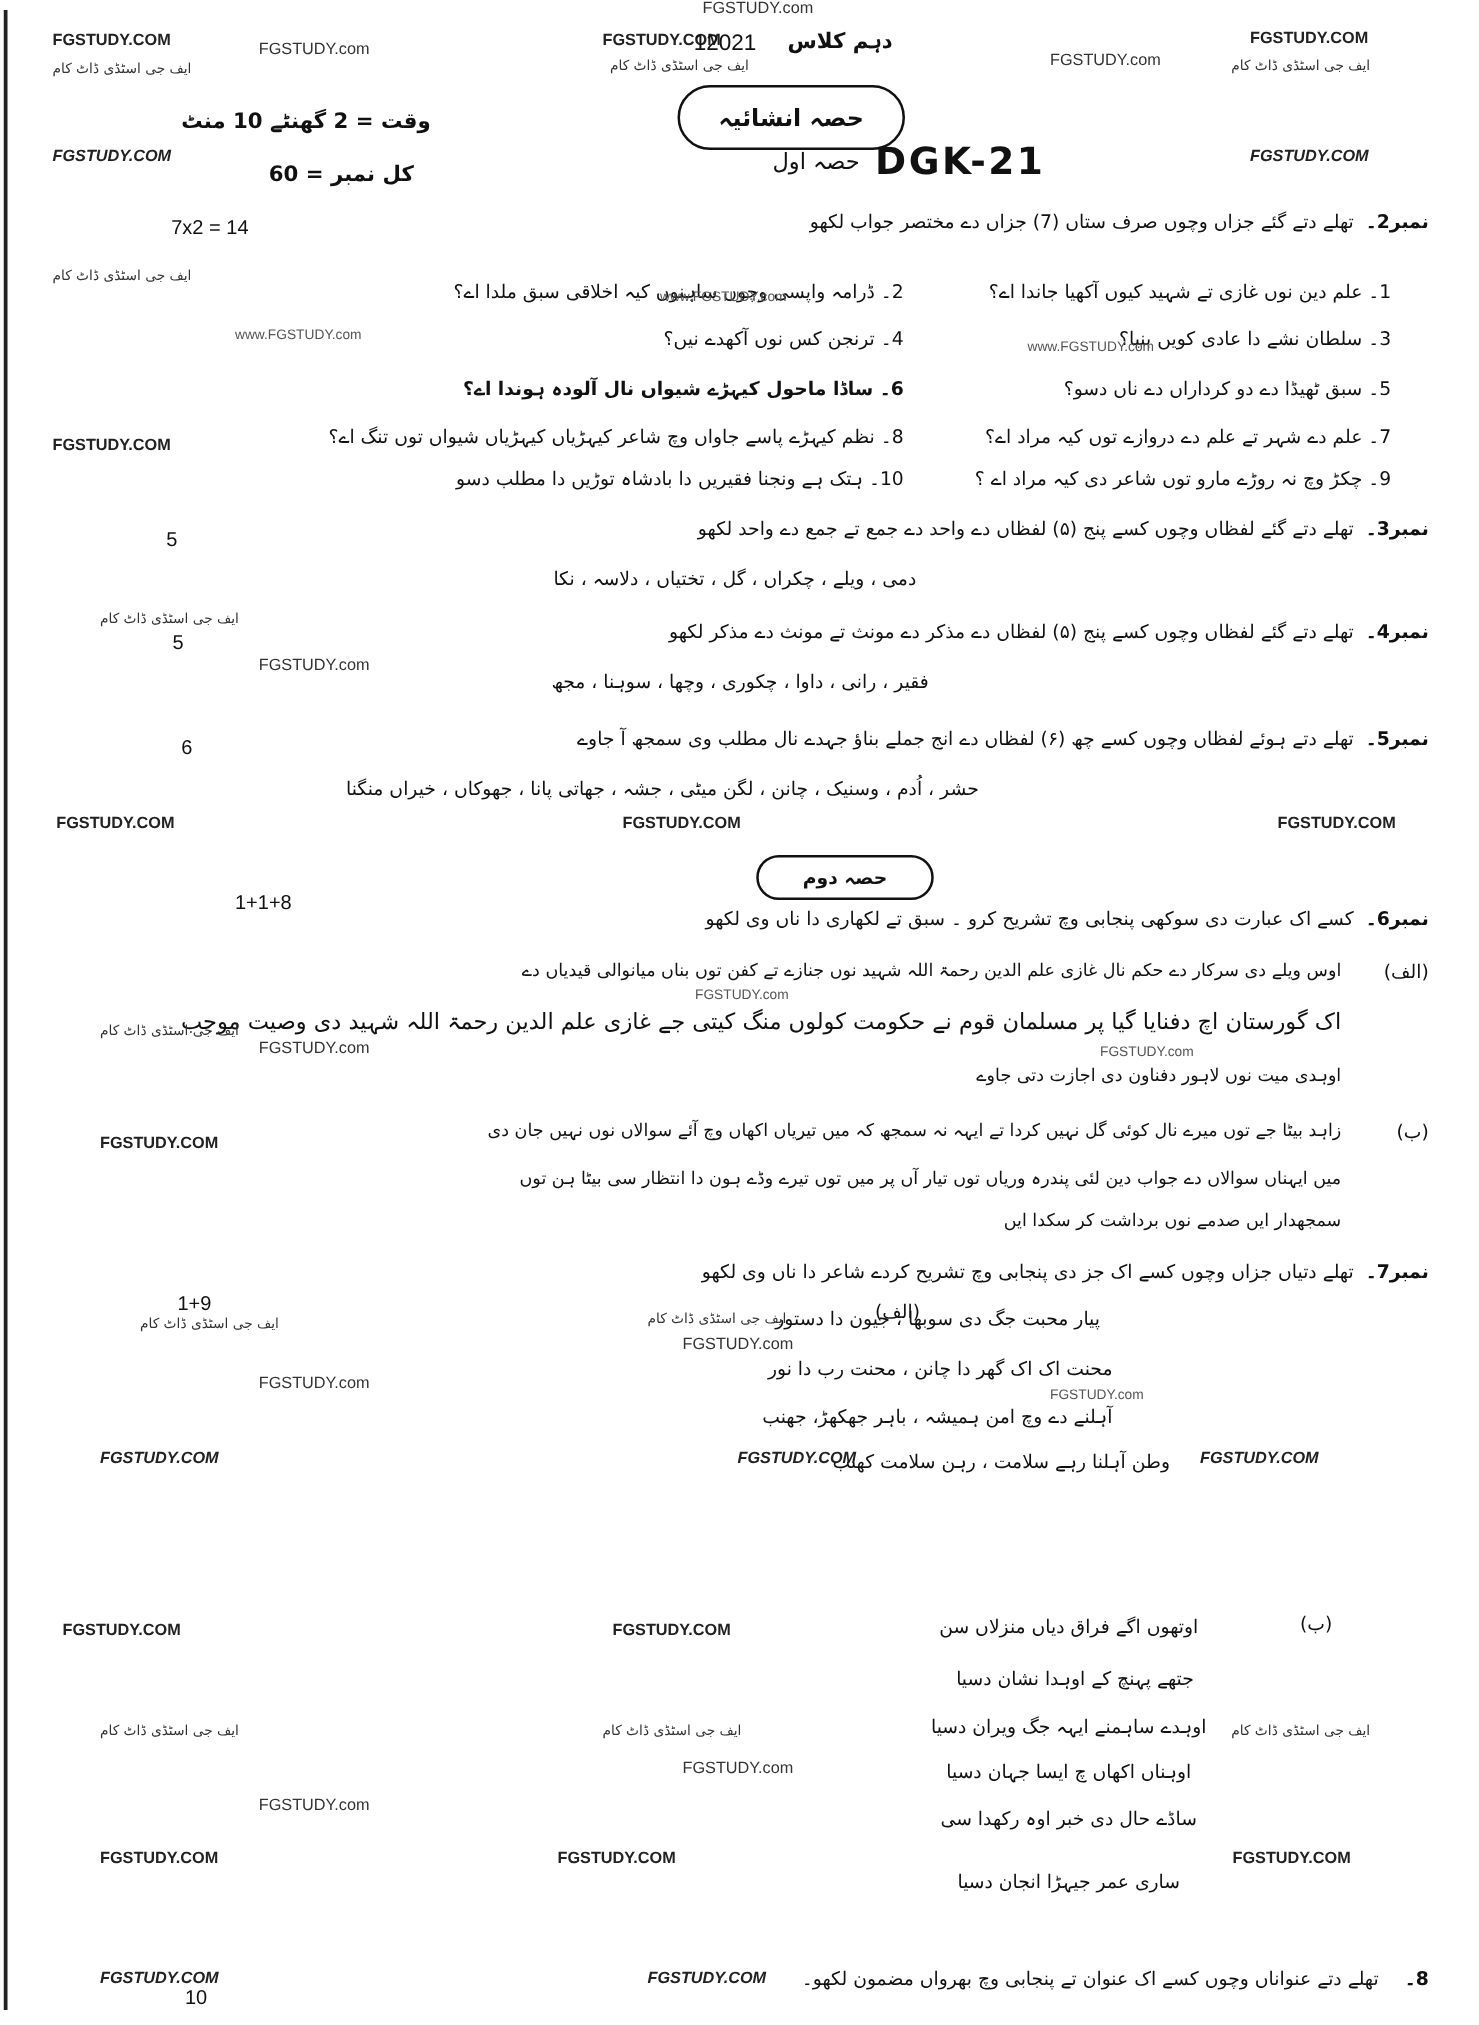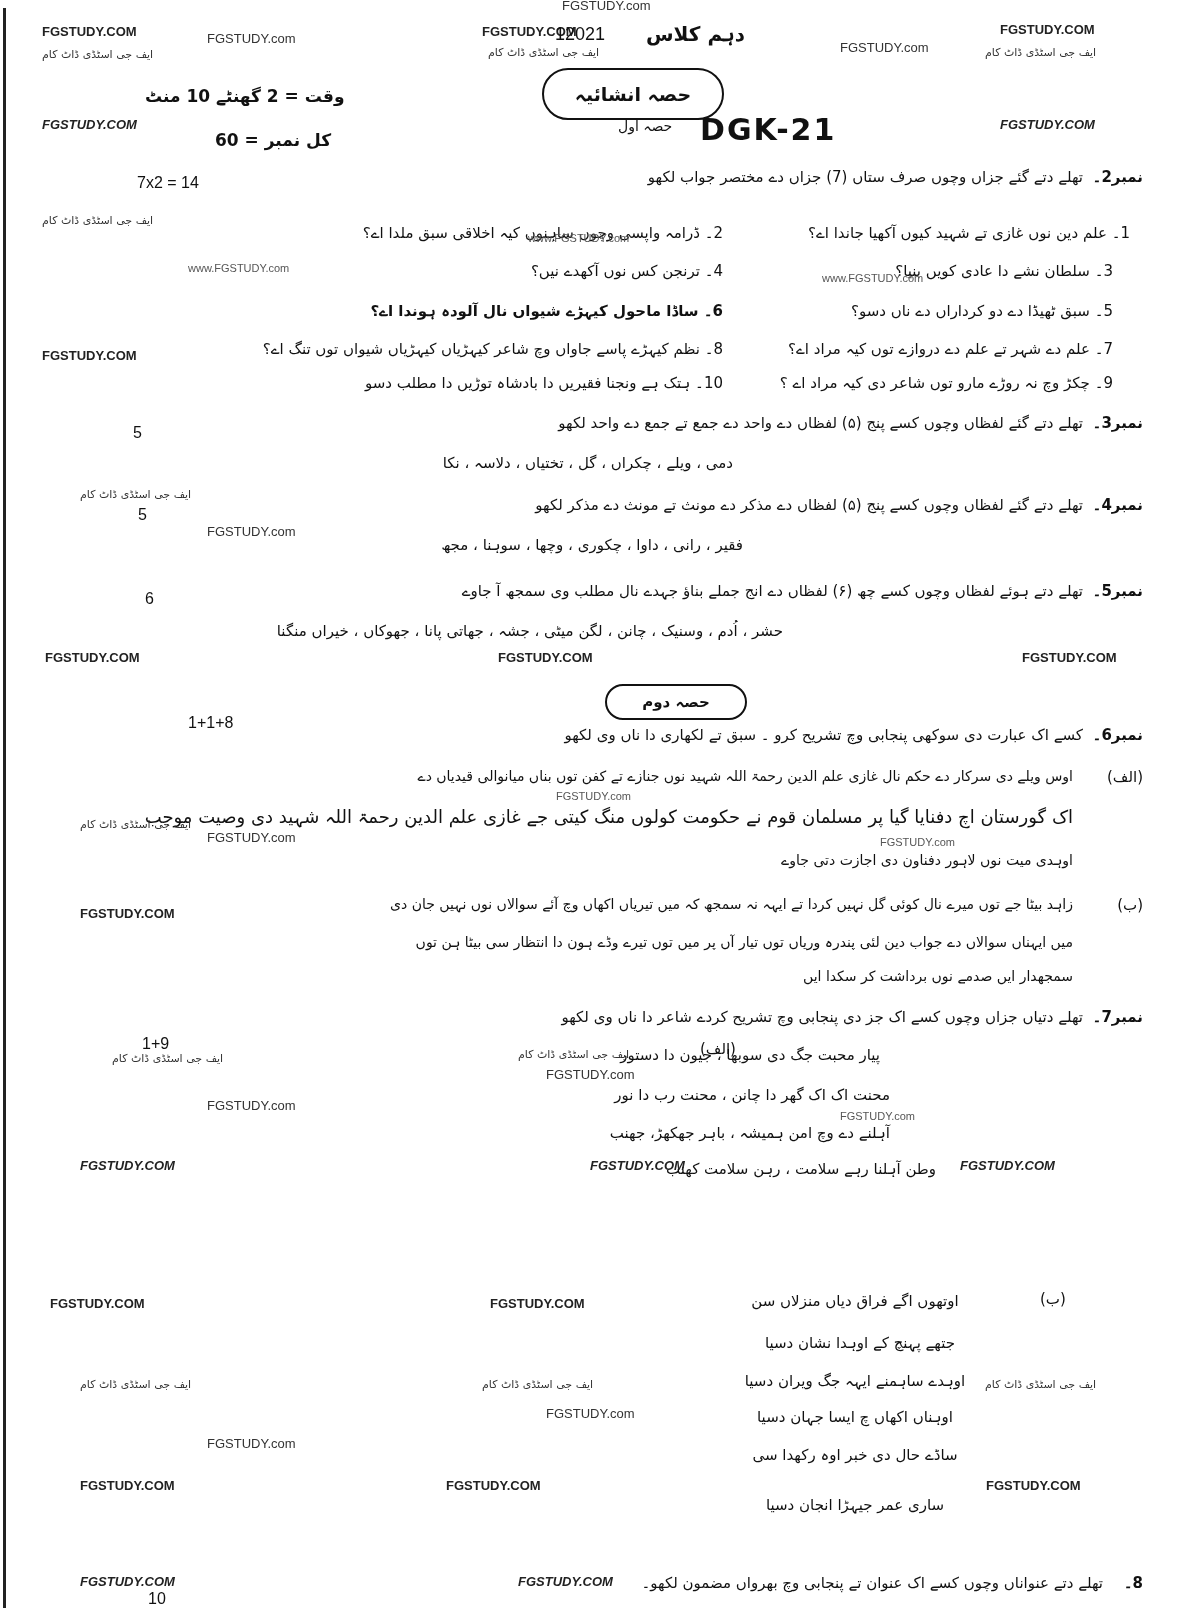--- a/index.html
+++ b/index.html
@@ -32,43 +32,43 @@
 <div class="abs wm-urdu" style="left:42px;top:48px;">ایف جی اسٹڈی ڈاٹ کام</div>
 <div class="abs wm-bold" style="left:482px;top:24px;">FGSTUDY.COM</div>
 <div class="abs wm-urdu" style="left:488px;top:46px;">ایف جی اسٹڈی ڈاٹ کام</div>
 <div class="abs wm-bold" style="left:1000px;top:22px;">FGSTUDY.COM</div>
 <div class="abs wm-plain" style="left:840px;top:40px;">FGSTUDY.com</div>
 <div class="abs wm-urdu" style="left:985px;top:46px;">ایف جی اسٹڈی ڈاٹ کام</div>
 <div class="abs wm-bold-it" style="left:42px;top:117px;">FGSTUDY.COM</div>
 <div class="abs wm-bold-it" style="left:1000px;top:117px;">FGSTUDY.COM</div>
 
 <div class="abs" style="left:555px;top:24px;font-family:'Liberation Sans',sans-serif;font-size:18px;font-weight:normal;">12021</div>
-<div class="abs urdu" style="left:630px;top:22px;font-size:20px;font-weight:bold;margin-left:16px;">دہم کلاس</div>
+<div class="abs urdu" style="left:630px;top:22px;font-size:17px;font-weight:bold;">دہم کلاس</div>
 
 <div class="abs urdu" style="left:145px;top:86px;font-size:17px;font-weight:bold;">وقت = 2 گھنٹے 10 منٹ</div>
 <div class="abs urdu" style="left:215px;top:130px;font-size:17px;font-weight:bold;">کل نمبر = 60</div>
 
 <div class="pill" style="left:542px;top:68px;width:178px;height:48px;font-size:19px;">
   <span>حصہ انشائیہ</span>
 </div>
-<div class="abs urdu" style="left:618px;top:118px;font-size:14px;">حصہ اول</div>
+<div class="abs urdu" style="left:618px;top:118px;font-size:18px;">حصہ اول</div>
 <div class="abs handwrite" style="left:700px;top:112px;">DGK-21</div>
 
 <div class="abs marks" style="left:137px;top:174px;">7x2 = 14</div>
 <div class="abs marks" style="left:133px;top:424px;">5</div>
 <div class="abs marks" style="left:138px;top:506px;">5</div>
 <div class="abs marks" style="left:145px;top:590px;">6</div>
 <div class="abs marks" style="left:140px;top:714px;margin-left:48px;">1+1+8</div>
 <div class="abs marks" style="left:142px;top:1035px;">1+9</div>
 <div class="abs marks" style="left:148px;top:1590px;">10</div>
 
 <div class="abs urdu q-head" style="right:40px;top:168px;">نمبر2۔</div>
 <div class="abs urdu q-line" style="right:100px;top:168px;">تھلے دتے گئے جزاں وچوں صرف ستاں (7) جزاں دے مختصر جواب لکھو</div>
 
-<div class="abs urdu q-line" style="right:53px;top:224px;"><span>1۔</span> <span>علم دین نوں غازی تے شہید کیوں آکھیا جاندا اے؟</span></div>
+<div class="abs urdu q-line" style="right:70px;top:224px;"><span>1۔</span> <span>علم دین نوں غازی تے شہید کیوں آکھیا جاندا اے؟</span></div>
 <div class="abs urdu q-line" style="right:460px;top:224px;"><span>2۔</span> <span>ڈرامہ واپسی وچوں ساہنوں کیہ اخلاقی سبق ملدا اے؟</span></div>
 <div class="abs urdu q-line" style="right:70px;top:262px;"><span>3۔</span> <span>سلطان نشے دا عادی کویں بنیا؟</span></div>
 <div class="abs urdu q-line" style="right:460px;top:262px;"><span>4۔</span> <span>ترنجن کس نوں آکھدے نیں؟</span></div>
 <div class="abs urdu q-line" style="right:70px;top:302px;"><span>5۔</span> <span>سبق ٹھیڈا دے دو کرداراں دے ناں دسو؟</span></div>
 <div class="abs urdu q-line" style="right:460px;top:302px;font-weight:bold;"><span>6۔</span> <span>ساڈا ماحول کیہڑے شیواں نال آلودہ ہوندا اے؟</span></div>
 <div class="abs urdu q-line" style="right:70px;top:340px;"><span>7۔</span> <span>علم دے شہر تے علم دے دروازے توں کیہ مراد اے؟</span></div>
 <div class="abs urdu q-line" style="right:460px;top:340px;"><span>8۔</span> <span>نظم کیہڑے پاسے جاواں وچ شاعر کیہڑیاں کیہڑیاں شیواں توں تنگ اے؟</span></div>
 <div class="abs urdu q-line" style="right:70px;top:374px;"><span>9۔</span> <span>چکڑ وچ نہ روڑے مارو توں شاعر دی کیہ مراد اے ؟</span></div>
 <div class="abs urdu q-line" style="right:460px;top:374px;"><span>10۔</span> <span>ہتک ہے ونجنا فقیریں دا بادشاہ توڑیں دا مطلب دسو</span></div>
 

